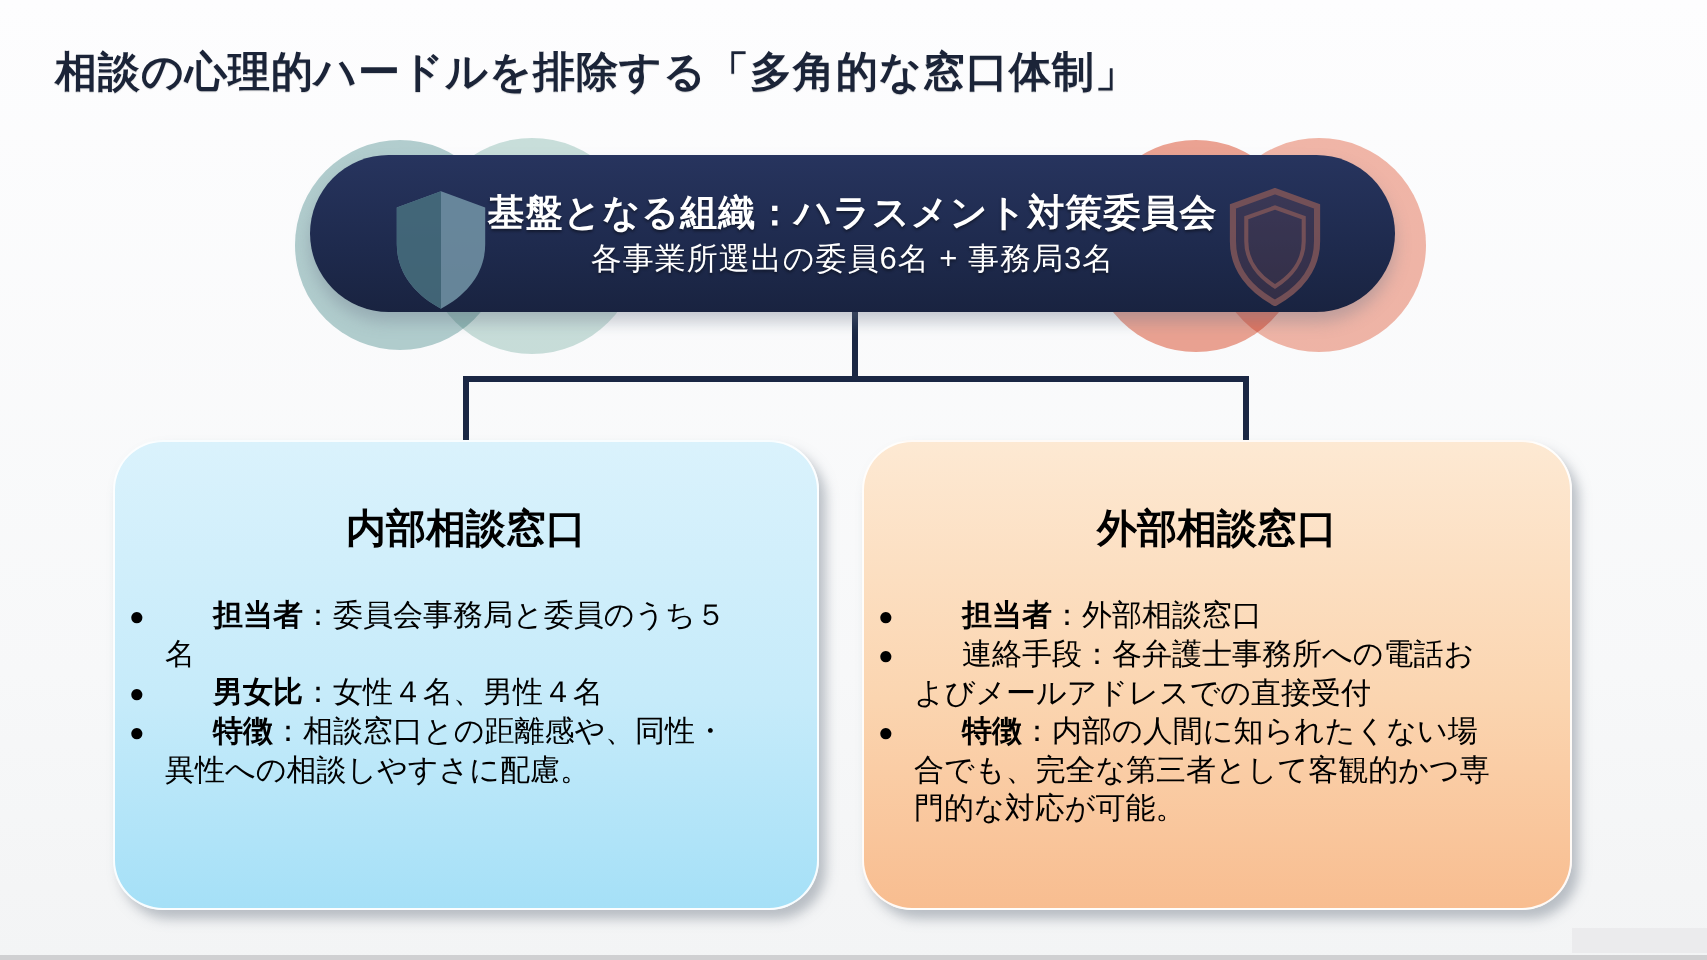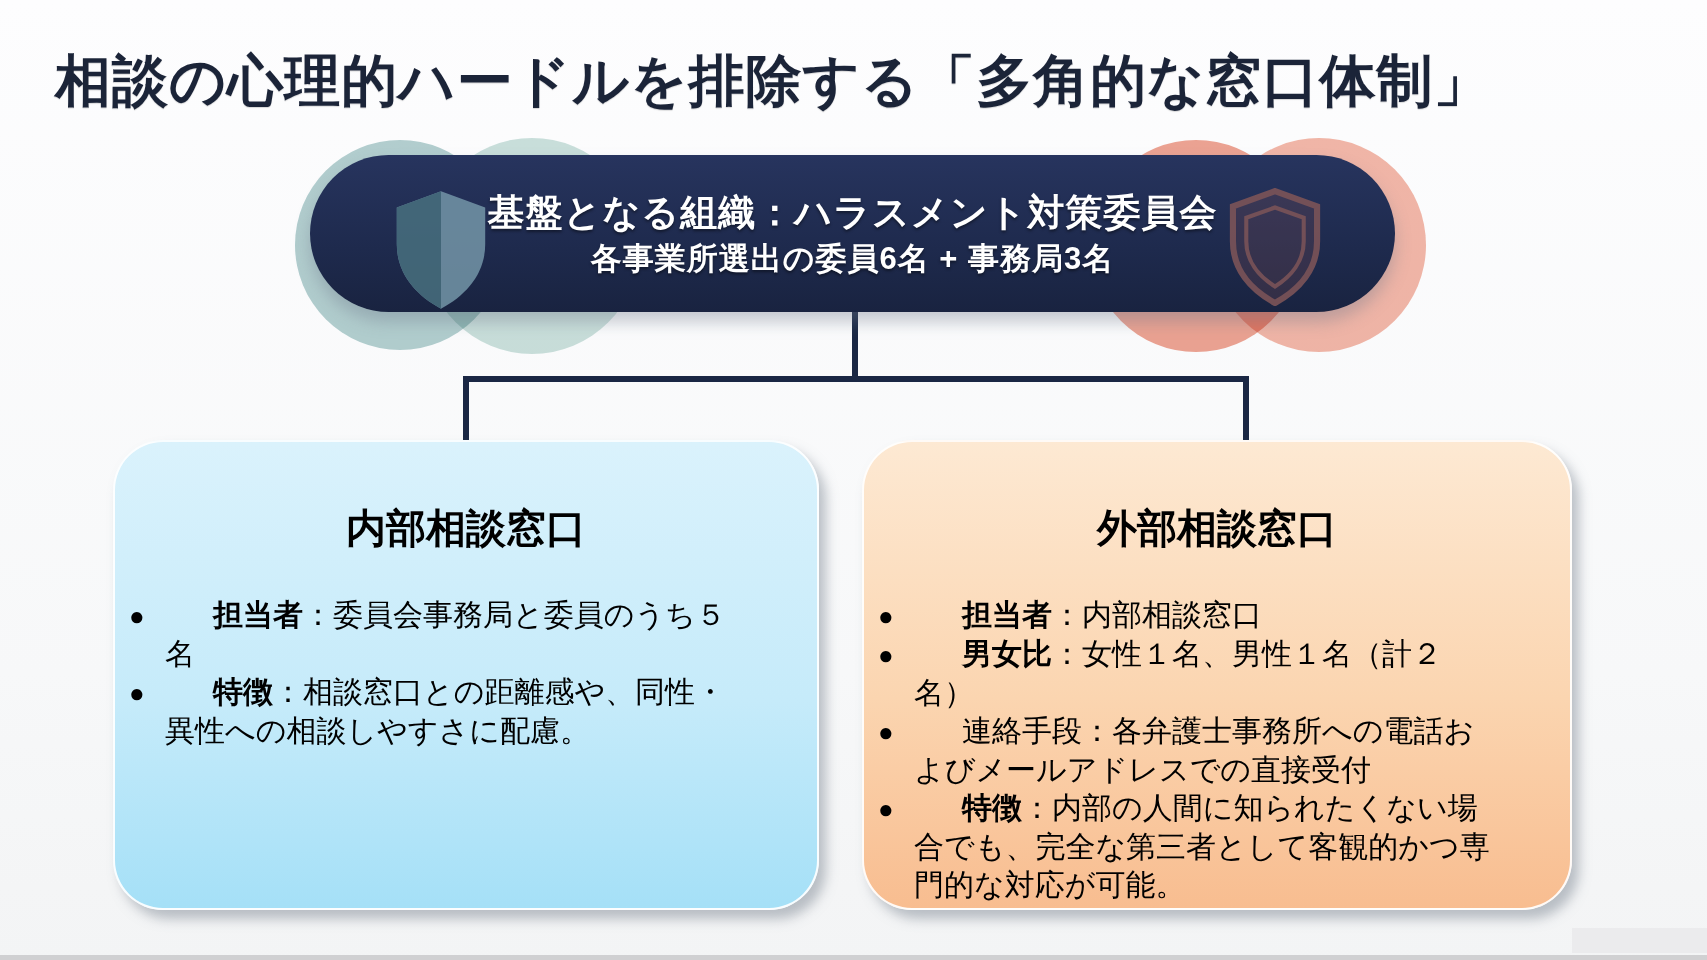--- a/index.html
+++ b/index.html
@@ -5,42 +5,42 @@
   html,body { margin:0; padding:0; background:#ffffff; }
   #stage {
     position:relative; width:1707px; height:960px; overflow:hidden;
     background:linear-gradient(180deg,#fdfdfe 0%,#f7f8f9 70%,#f3f4f5 100%);
     font-family:"Liberation Sans","DejaVu Sans",sans-serif;
   }
 
   
   .page-title {
     position:absolute; left:55px; top:44px; margin:0;
-    font-size:56px; font-weight:900; color:#1b2438; letter-spacing:1px;
+    font-size:42px; font-weight:900; color:#1b2438; letter-spacing:1px;
     text-shadow:0 1px 1px rgba(0,0,0,.15);
   }
 
   
   .circle { position:absolute; border-radius:50%; mix-blend-mode:multiply; z-index:1; }
   .c-teal-1   { left:295px;  top:140px; width:210px; height:210px; background:#a7c8c8; opacity:.85; }
   .c-teal-2   { left:424px;  top:138px; width:216px; height:216px; background:#c6ded9; opacity:.9; }
   .c-salmon-1 { left:1090px; top:140px; width:212px; height:212px; background:#eb9480; opacity:.85; }
   .c-salmon-2 { left:1212px; top:138px; width:214px; height:214px; background:#f1ab99; opacity:.85; }
 
   
   .banner {
     position:absolute; left:310px; top:155px; width:1085px; height:157px;
     background:linear-gradient(180deg,#27345e 0%,#1e2a4d 60%,#192340 100%);
     border-radius:79px; z-index:3;
     display:flex; flex-direction:column; align-items:center; justify-content:center; gap:0;
     box-shadow:0 10px 16px rgba(110,120,140,.38);
   }
   .banner-l1 { color:#ffffff; font-size:37px; font-weight:bold; letter-spacing:1px;
                text-shadow:0 2px 3px rgba(0,0,0,.45); white-space:nowrap; }
-  .banner-l2 { color:#ffffff; font-size:31px; font-weight:bold; letter-spacing:1px;
+  .banner-l2 { color:#ffffff; font-size:31px; font-weight:normal; letter-spacing:1px;
                text-shadow:0 2px 3px rgba(0,0,0,.45); white-space:nowrap; }
   .shield { position:absolute; top:33px; }
   .shield-left  { left:75px;  width:112px; height:124px; opacity:.85; }
   .shield-right { right:68px; width:104px; height:118px; opacity:.9; }
 
   
   .line { position:absolute; background:#1a2744; z-index:1; }
   .line-stem  { left:852px; top:310px; width:6px;  height:70px; }
   .line-horiz { left:463px; top:376px; width:786px; height:6px; }
   .line-left  { left:463px; top:376px; width:6px;  height:66px; }
@@ -104,33 +104,33 @@
   <div class="line line-left"></div>
   <div class="line line-right"></div>
 
   <div class="panel panel-internal">
     <h2 class="panel-heading">内部相談窓口</h2>
     <ul>
       <li>
         <span class="mk">●</span><span class="lbl">担当者</span><span>：委員会事務局と委員のうち５名</span>
       </li>
       <li>
+        <span class="mk">●</span><span class="lbl">男女比</span><span>：女性４名、男性４名</span>
+      </li>
+      <li>
         <span class="mk">●</span><span class="lbl">特徴</span><span>：相談窓口との距離感や、同性・異性への相談しやすさに配慮。</span>
       </li>
     </ul>
   </div>
 
   <div class="panel panel-external">
     <h2 class="panel-heading">外部相談窓口</h2>
     <ul>
       <li>
-        <span class="mk">●</span><span class="lbl">担当者</span><span>：内部相談窓口</span>
-      </li>
-      <li>
-        <span class="mk">●</span><span class="lbl">男女比</span><span>：女性１名、男性１名（計２名）</span>
+        <span class="mk">●</span><span class="lbl">担当者</span><span>：外部相談窓口</span>
       </li>
       <li>
         <span class="mk">●</span><span class="lbl plain">連絡手段</span><span>：各弁護士事務所への電話およびメールアドレスでの直接受付</span>
       </li>
       <li>
         <span class="mk">●</span><span class="lbl">特徴</span><span>：内部の人間に知られたくない場合でも、完全な第三者として客観的かつ専門的な対応が可能。</span>
       </li>
     </ul>
   </div>
 

